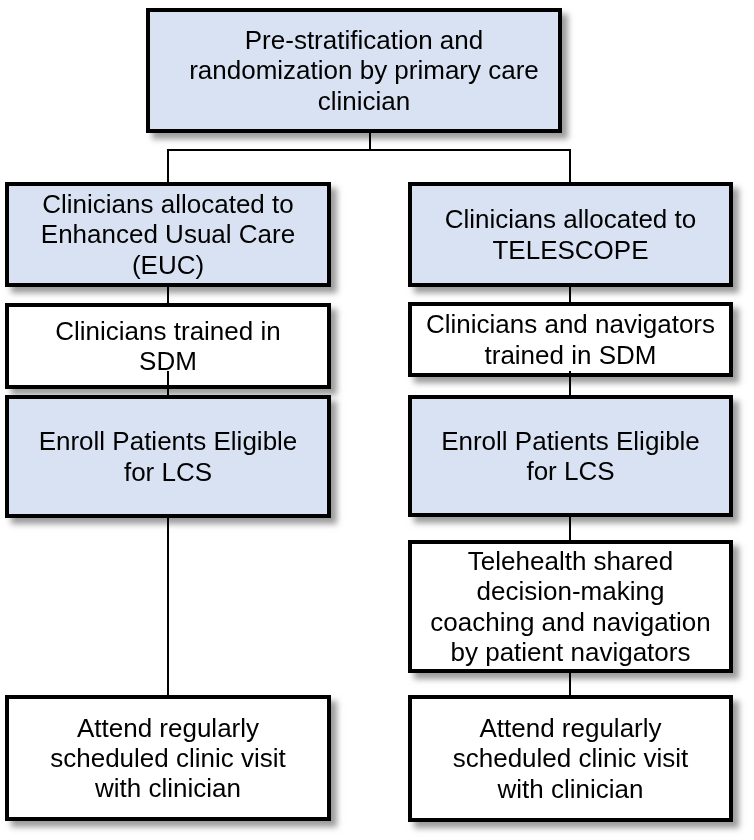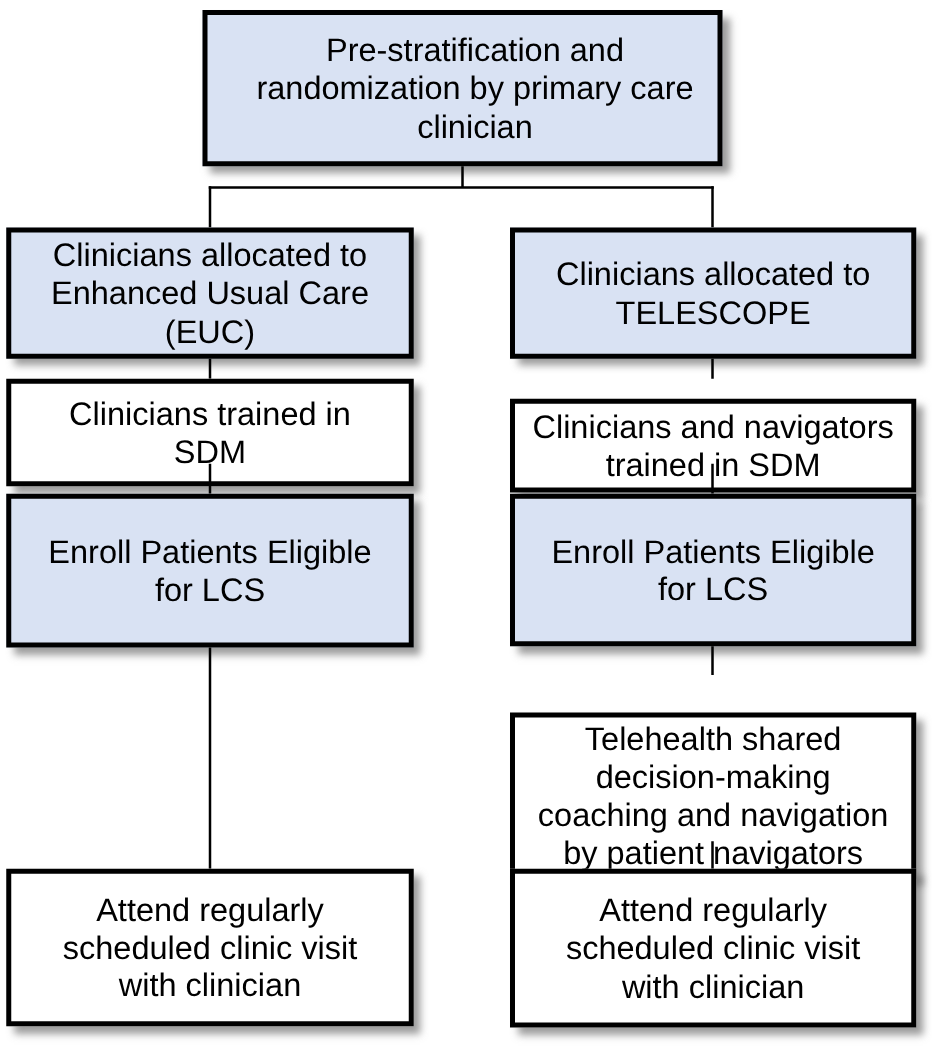--- a/index.html
+++ b/index.html
@@ -34,21 +34,21 @@
   .line {
     position: absolute;
     background: #000000;
   }
 </style>
 </head>
 <body>
 
 <div class="canvas">
 
-  <div class="node blue" style="left:162px; top:8px; width:416px; height:125px;padding-left:20px;">Pre-stratification and
+  <div class="node blue" style="left:146px; top:8px; width:416px; height:125px;padding-left:20px;">Pre-stratification and
 randomization by primary care
 clinician</div>
 
   <div class="line" style="left:369px; top:133px; width:2px; height:17px;"></div>
 
   <div class="line" style="left:167px; top:149px; width:404px; height:2px;"></div>
 
   <div class="line" style="left:167px; top:149px; width:2px; height:33px;"></div>
 
   <div class="line" style="left:569px; top:149px; width:2px; height:33px;"></div>
@@ -71,31 +71,31 @@
 
   <div class="node white" style="left:5px; top:695px; width:326px; height:126px;">Attend regularly
 scheduled clinic visit
 with clinician</div>
 
   <div class="node blue" style="left:408px; top:182px; width:325px; height:105px;">Clinicians allocated to
 TELESCOPE</div>
 
   <div class="line" style="left:569px; top:287px; width:2px; height:16px;"></div>
 
-  <div class="node white" style="left:408px; top:319px; width:325px; height:75px;text-align:center;">Clinicians and navigators
+  <div class="node white" style="left:408px; top:302px; width:325px; height:75px;text-align:center;">Clinicians and navigators
 trained in SDM</div>
 
   <div class="line" style="left:569px; top:371px; width:2px; height:24px;"></div>
 
   <div class="node blue" style="left:408px; top:395px; width:325px; height:122px;">Enroll Patients Eligible
 for LCS</div>
 
   <div class="line" style="left:569px; top:517px; width:2px; height:23px;"></div>
 
-  <div class="node white" style="left:408px; top:540px; width:325px; height:133px;margin-top:30px;">Telehealth shared
+  <div class="node white" style="left:408px; top:540px; width:325px; height:133px;">Telehealth shared
 decision-making
 coaching and navigation
 by patient navigators</div>
 
   <div class="line" style="left:569px; top:673px; width:2px; height:22px;"></div>
 
   <div class="node white" style="left:408px; top:695px; width:325px; height:127px;">Attend regularly
 scheduled clinic visit
 with clinician</div>
 

